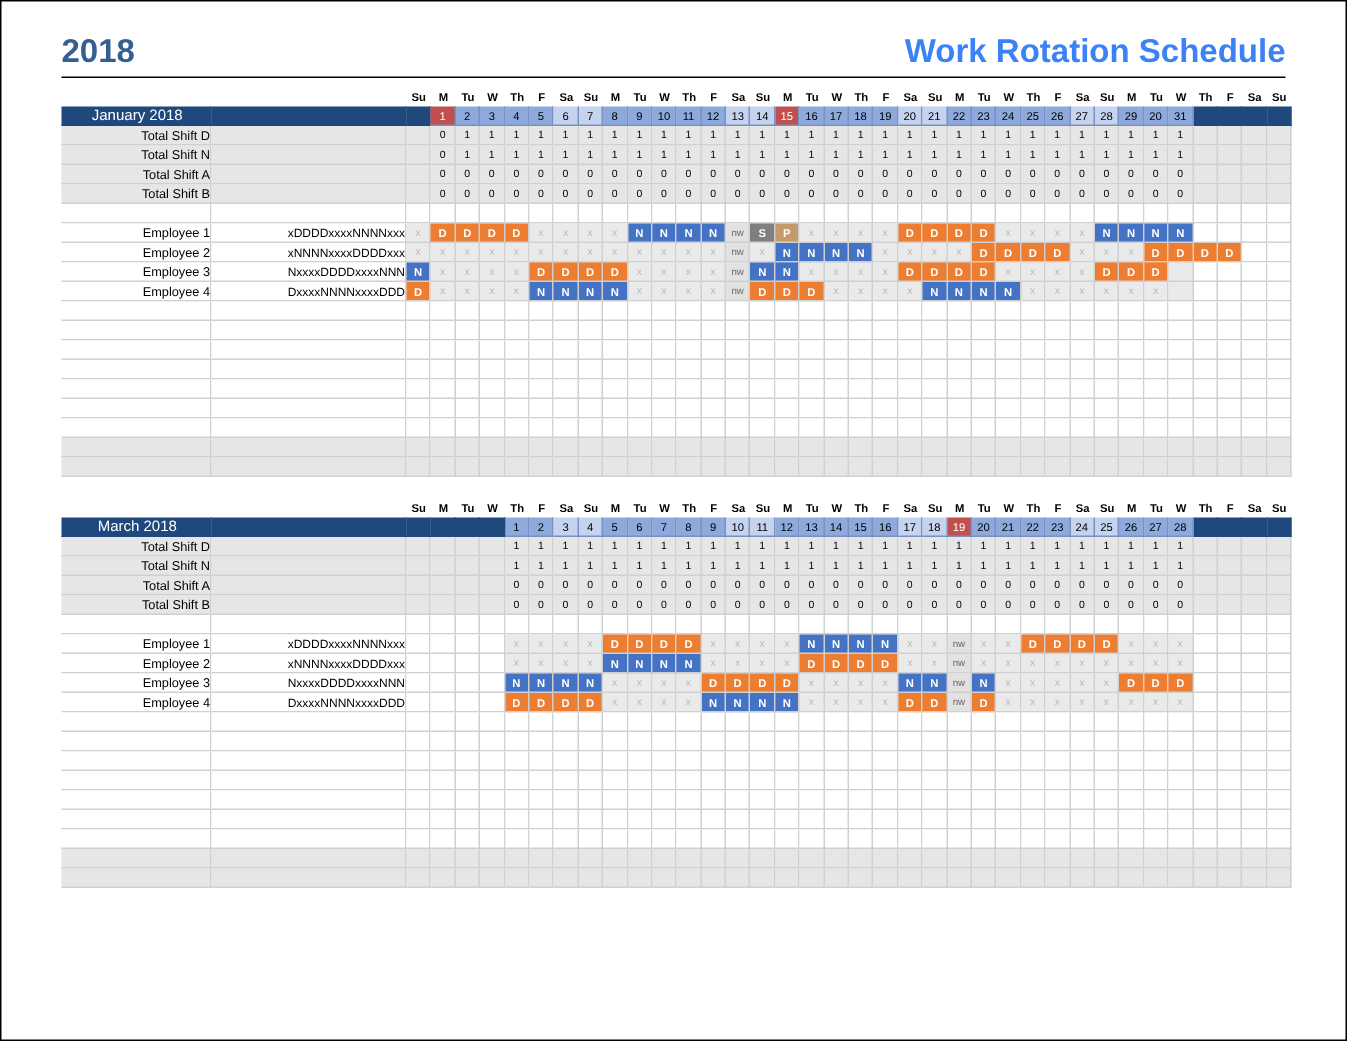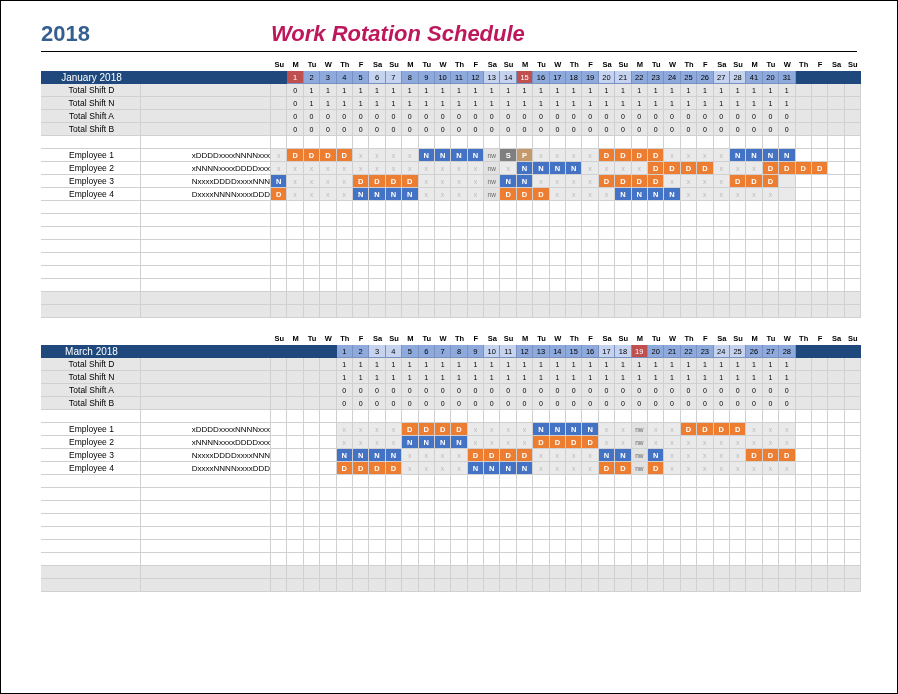--- a/index.html
+++ b/index.html
@@ -22,26 +22,25 @@
     align-items: baseline;
     margin-bottom: 2px;
   }
   .year {
     color: #365f91;
     font-weight: bold;
     font-size: 22px;
     width: 230px;
   }
   .title {
-    color: #be185d;
+    color: #3b82f6;
     font-weight: bold;
     font-size: 22px;
     flex: 1;
-    text-align: left;
-    font-style: italic;
+    text-align: right;
   }
   .hr {
     border-top: 1px solid #000;
     margin: 4px 0 6px 0;
   }
   .month-block { margin-bottom: 14px; }
   .grid {
     display: grid;
     grid-template-columns: 100px 130px repeat(36, 16.4px);
     font-size: 7.5px;
@@ -49,21 +48,21 @@
   .cell {
     border-right: 1px solid #d0d0d0;
     border-bottom: 1px solid #d0d0d0;
     height: 13px;
     line-height: 13px;
     text-align: center;
     overflow: hidden;
     white-space: nowrap;
   }
   .label-cell {
-    text-align: center;
+    text-align: right;
     padding-left: 2px;
     font-size: 8.5px;
     border-right: 1px solid #d0d0d0;
     border-bottom: 1px solid #d0d0d0;
     height: 13px;
     line-height: 13px;
     overflow: hidden;
   }
   .pattern-cell {
     text-align: right;
@@ -185,21 +184,21 @@
           <div class="cell day-num">19</div>
           <div class="cell day-num wkend">20</div>
           <div class="cell day-num wkend">21</div>
           <div class="cell day-num">22</div>
           <div class="cell day-num">23</div>
           <div class="cell day-num">24</div>
           <div class="cell day-num">25</div>
           <div class="cell day-num">26</div>
           <div class="cell day-num wkend">27</div>
           <div class="cell day-num wkend">28</div>
-          <div class="cell day-num">41</div>
+          <div class="cell day-num">29</div>
           <div class="cell day-num">20</div>
           <div class="cell day-num">31</div>
           <div class="cell"></div>
           <div class="cell"></div>
           <div class="cell"></div>
           <div class="cell"></div>
         </div>
         <div class="grid total-row">
           <div class="label-cell">Total Shift D</div>
           <div class="pattern-cell"></div>

